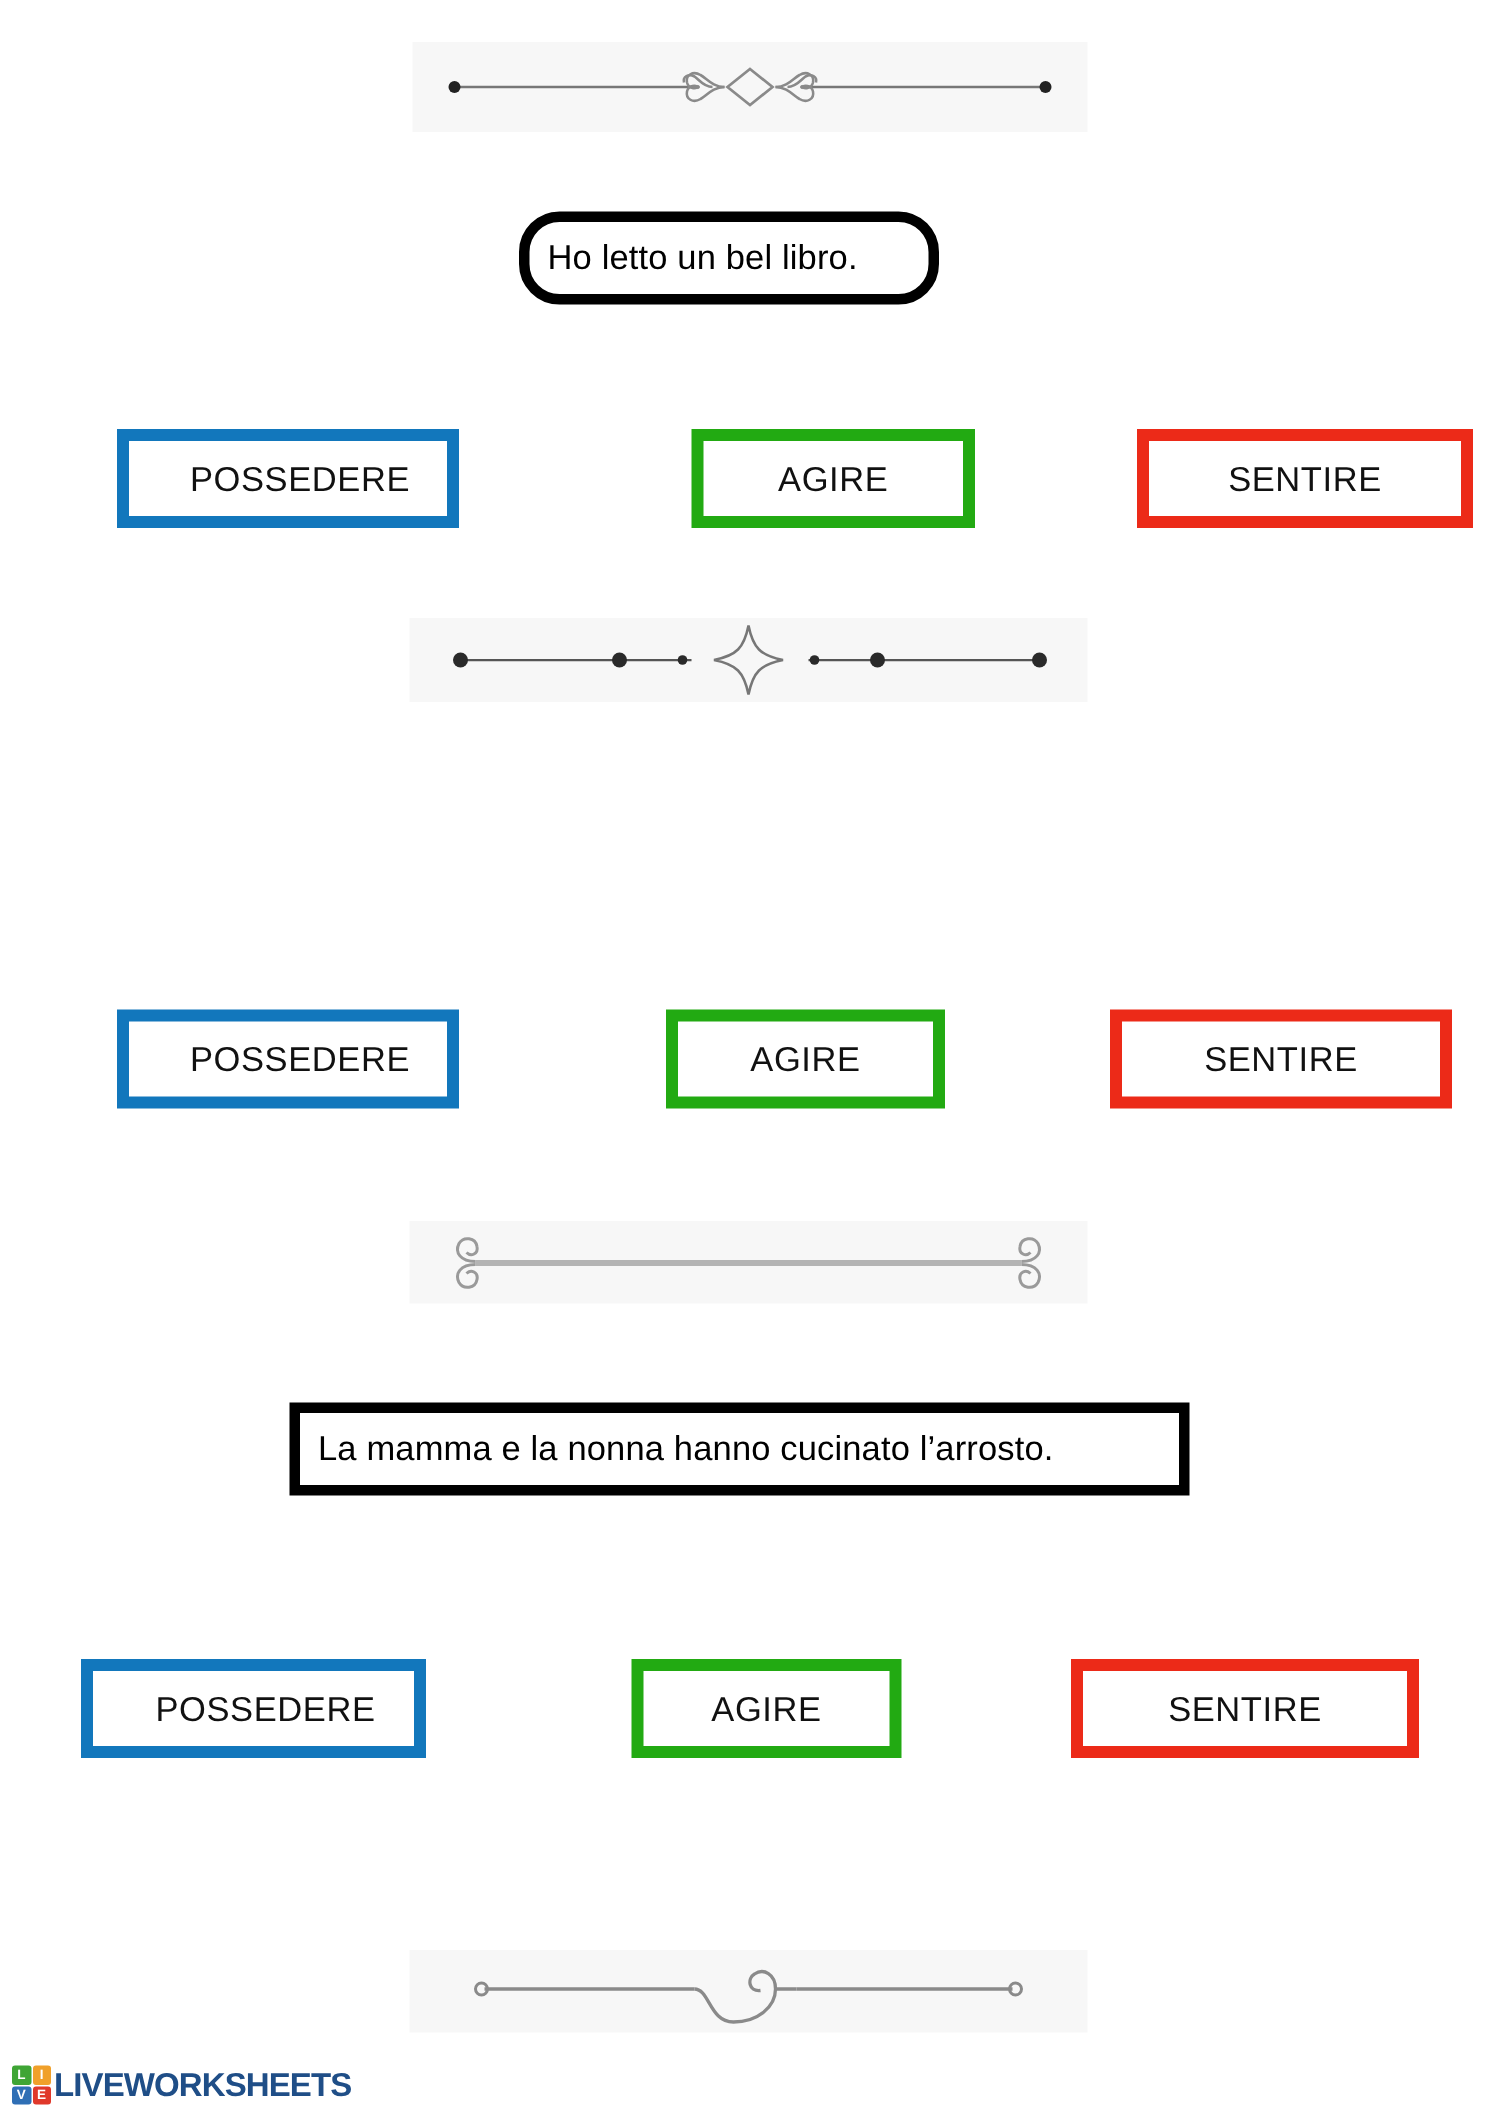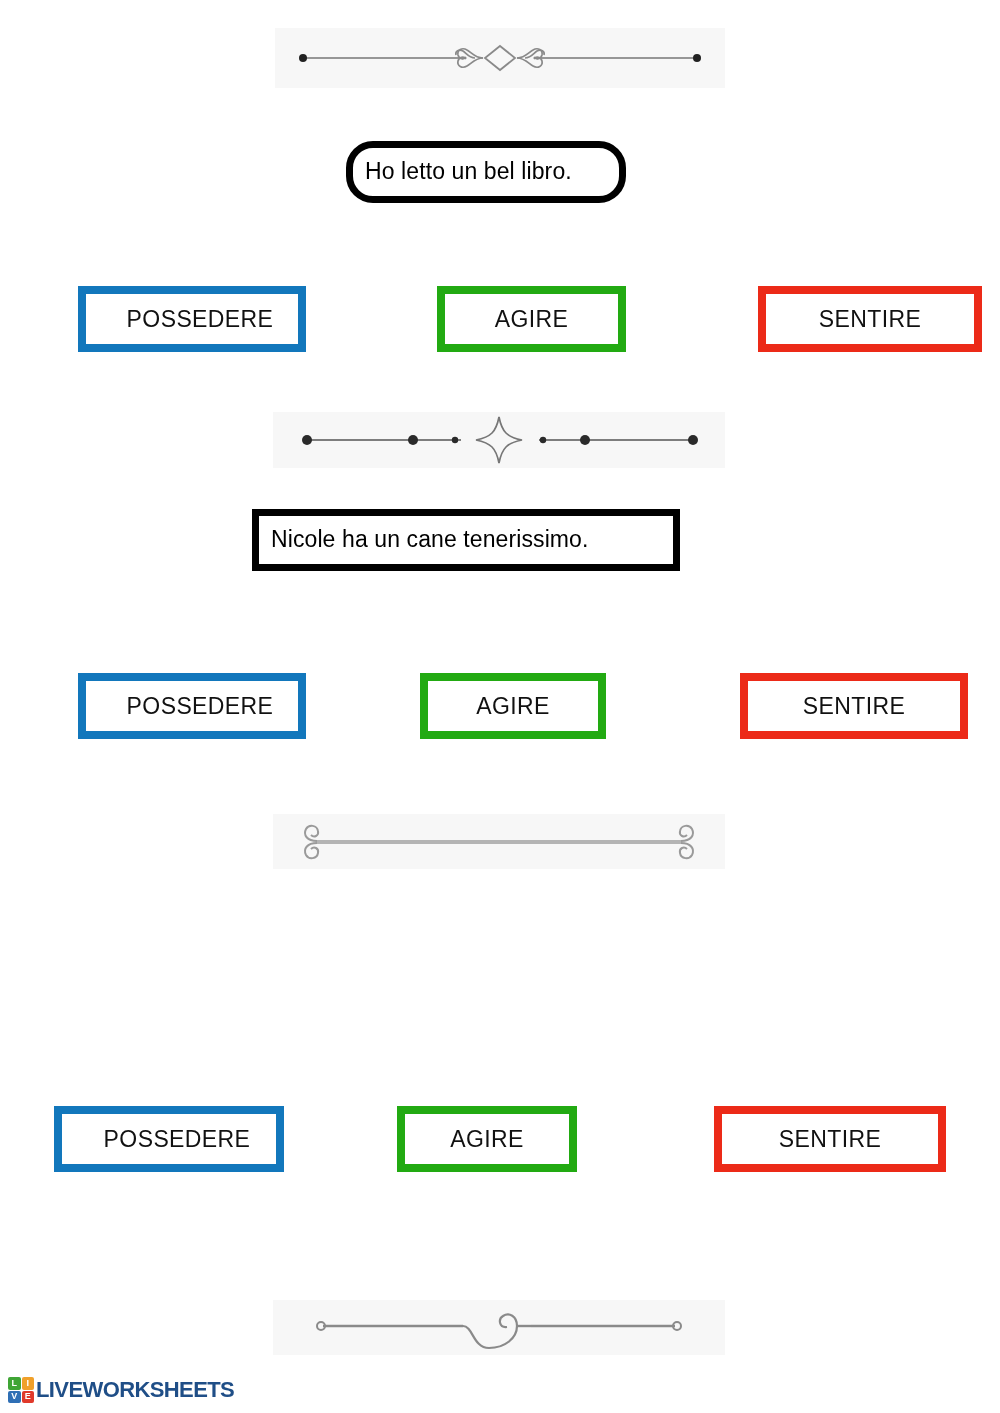--- a/index.html
+++ b/index.html
@@ -49,21 +49,21 @@
     align-items: center;
     justify-content: center;
   }
   .verb-text {
     font-size: 23px;
     color: #111111;
     letter-spacing: 0.4px;
     white-space: nowrap;
   }
   .verb-blue  { border: 8px solid #1277bc; padding-left: 16px; }
-  .verb-green { border: 8px solid #22aa12; }
+  .verb-green { border: 8px solid #22aa12; margin-left: 24px; }
   .verb-red   { border: 8px solid #ec2a18; text-align: center; }
 
   
   .logo {
     position: absolute;
     left: 8px;
     top: 1372px;
     display: flex;
     align-items: center;
     height: 36px;
@@ -139,23 +139,20 @@
       <circle cx="34" cy="28" r="5" fill="#2a2a2a"></circle>
       <circle cx="140" cy="28" r="5" fill="#2a2a2a"></circle>
       <circle cx="182" cy="28" r="3.2" fill="#2a2a2a"></circle>
       <circle cx="270" cy="28" r="3.2" fill="#2a2a2a"></circle>
       <circle cx="312" cy="28" r="5" fill="#2a2a2a"></circle>
       <circle cx="420" cy="28" r="5" fill="#2a2a2a"></circle>
       <path d="M226,5 C229,20 234,25 249,28 C234,31 229,36 226,51 C223,36 218,31 203,28 C218,25 223,20 226,5 Z" fill="none" stroke="#777" stroke-width="1.7"></path>
     </svg>
   </div>
 
-  <div class="sentence-box" style="left:252px; top:509px; width:428px; height:62px;">
-    <span class="sentence-text">Nicole ha un cane tenerissimo.</span>
-  </div>
 
   <div class="verb-box verb-blue" style="left:78px; top:673px; width:228px; height:66px;">
     <span class="verb-text">POSSEDERE</span>
   </div>
   <div class="verb-box verb-green" style="left:420px; top:673px; width:186px; height:66px;">
     <span class="verb-text">AGIRE</span>
   </div>
   <div class="verb-box verb-red" style="left:740px; top:673px; width:228px; height:66px;">
     <span class="verb-text">SENTIRE</span>
   </div>
@@ -165,20 +162,23 @@
       <line x1="44" y1="28" x2="408" y2="28" stroke="#b4b4b4" stroke-width="4"></line>
       <g stroke="#9a9a9a" stroke-width="2" fill="none">
         <path d="M44,27 C34,27 30,21 33,15 C36,10 44,11 45,17 C46,22 41,24 38,21"></path>
         <path d="M44,29 C34,29 30,35 33,41 C36,46 44,45 45,39 C46,34 41,32 38,35"></path>
         <path d="M408,27 C418,27 422,21 419,15 C416,10 408,11 407,17 C406,22 411,24 414,21"></path>
         <path d="M408,29 C418,29 422,35 419,41 C416,46 408,45 407,39 C406,34 411,32 414,35"></path>
       </g>
     </svg>
   </div>
 
+  <div class="sentence-box" style="left:193px; top:935px; width:600px; height:62px;">
+    <span class="sentence-text">La mamma e la nonna hanno cucinato l’arrosto.</span>
+  </div>
 
   <div class="verb-box verb-blue" style="left:54px; top:1106px; width:230px; height:66px;">
     <span class="verb-text">POSSEDERE</span>
   </div>
   <div class="verb-box verb-green" style="left:397px; top:1106px; width:180px; height:66px;">
     <span class="verb-text">AGIRE</span>
   </div>
   <div class="verb-box verb-red" style="left:714px; top:1106px; width:232px; height:66px;">
     <span class="verb-text">SENTIRE</span>
   </div>

